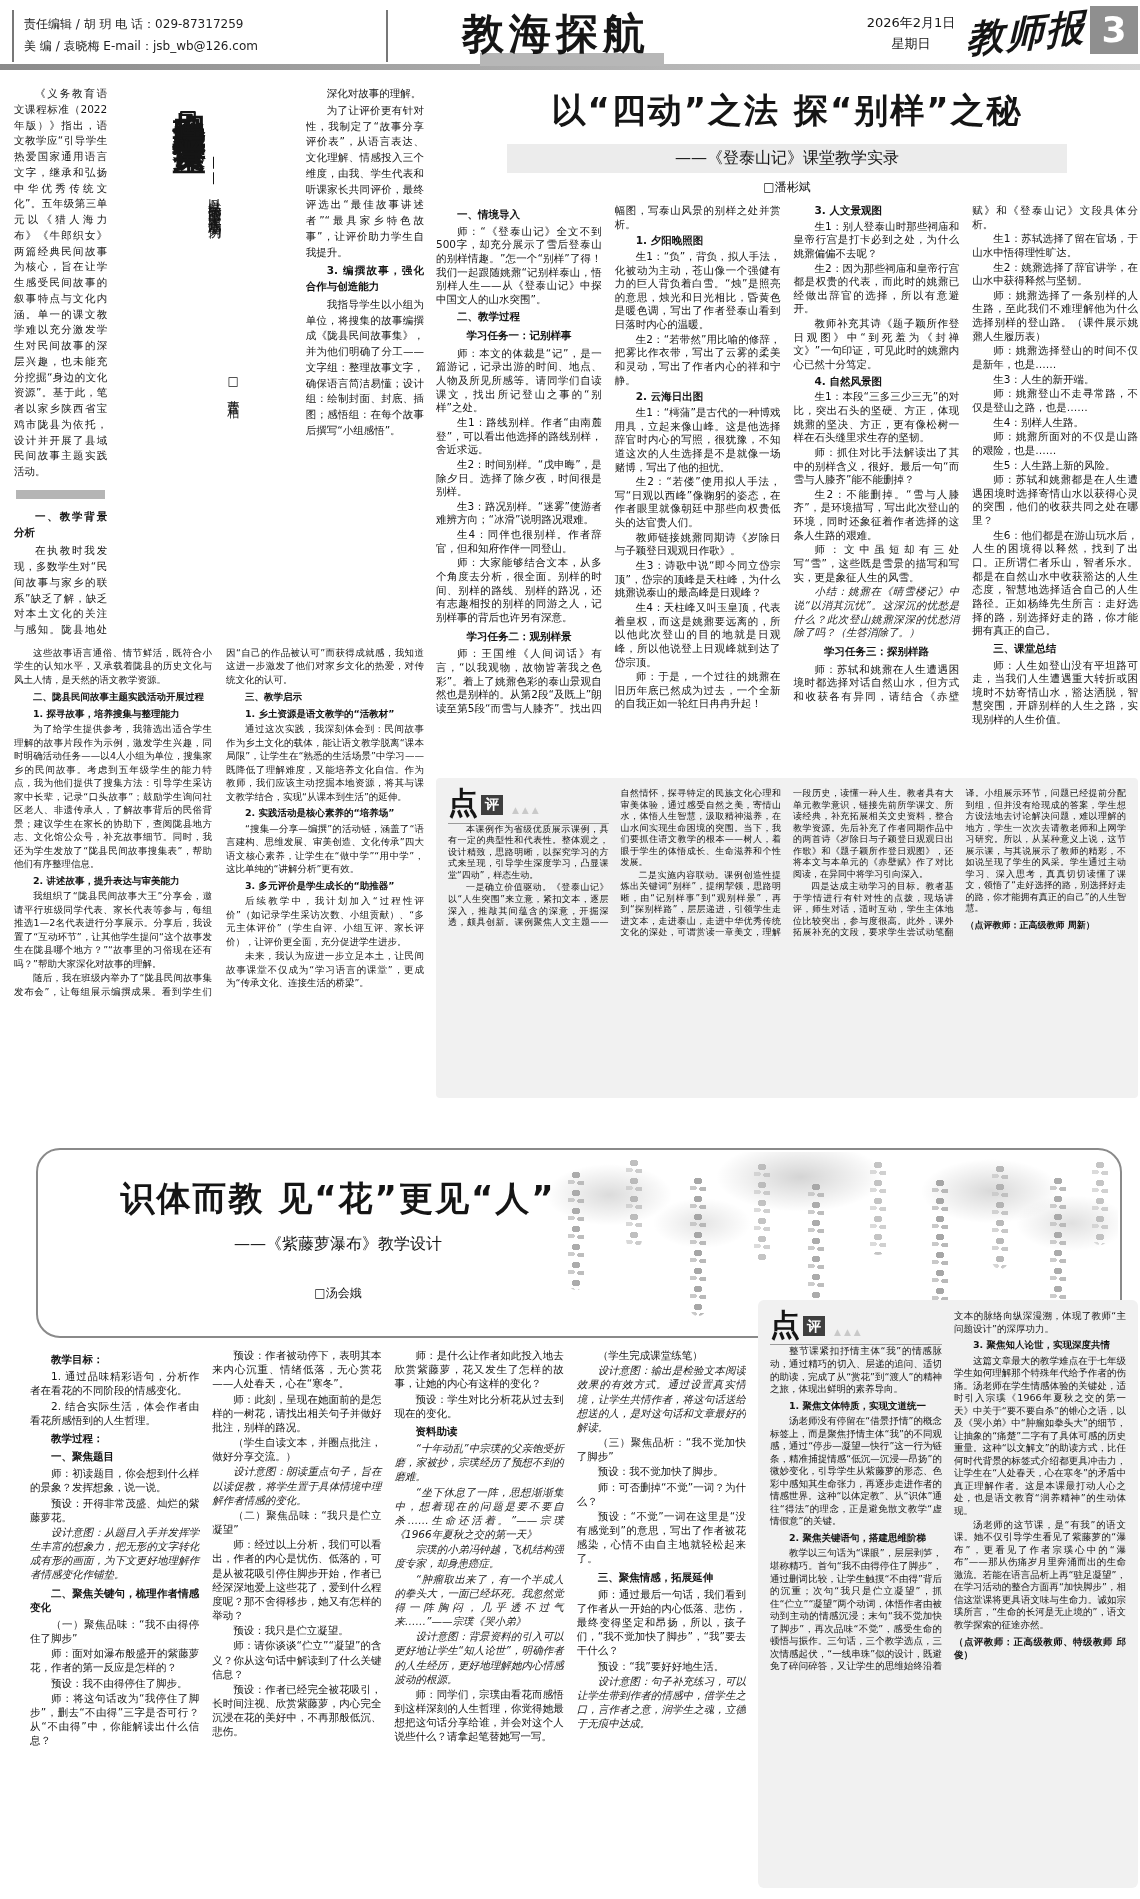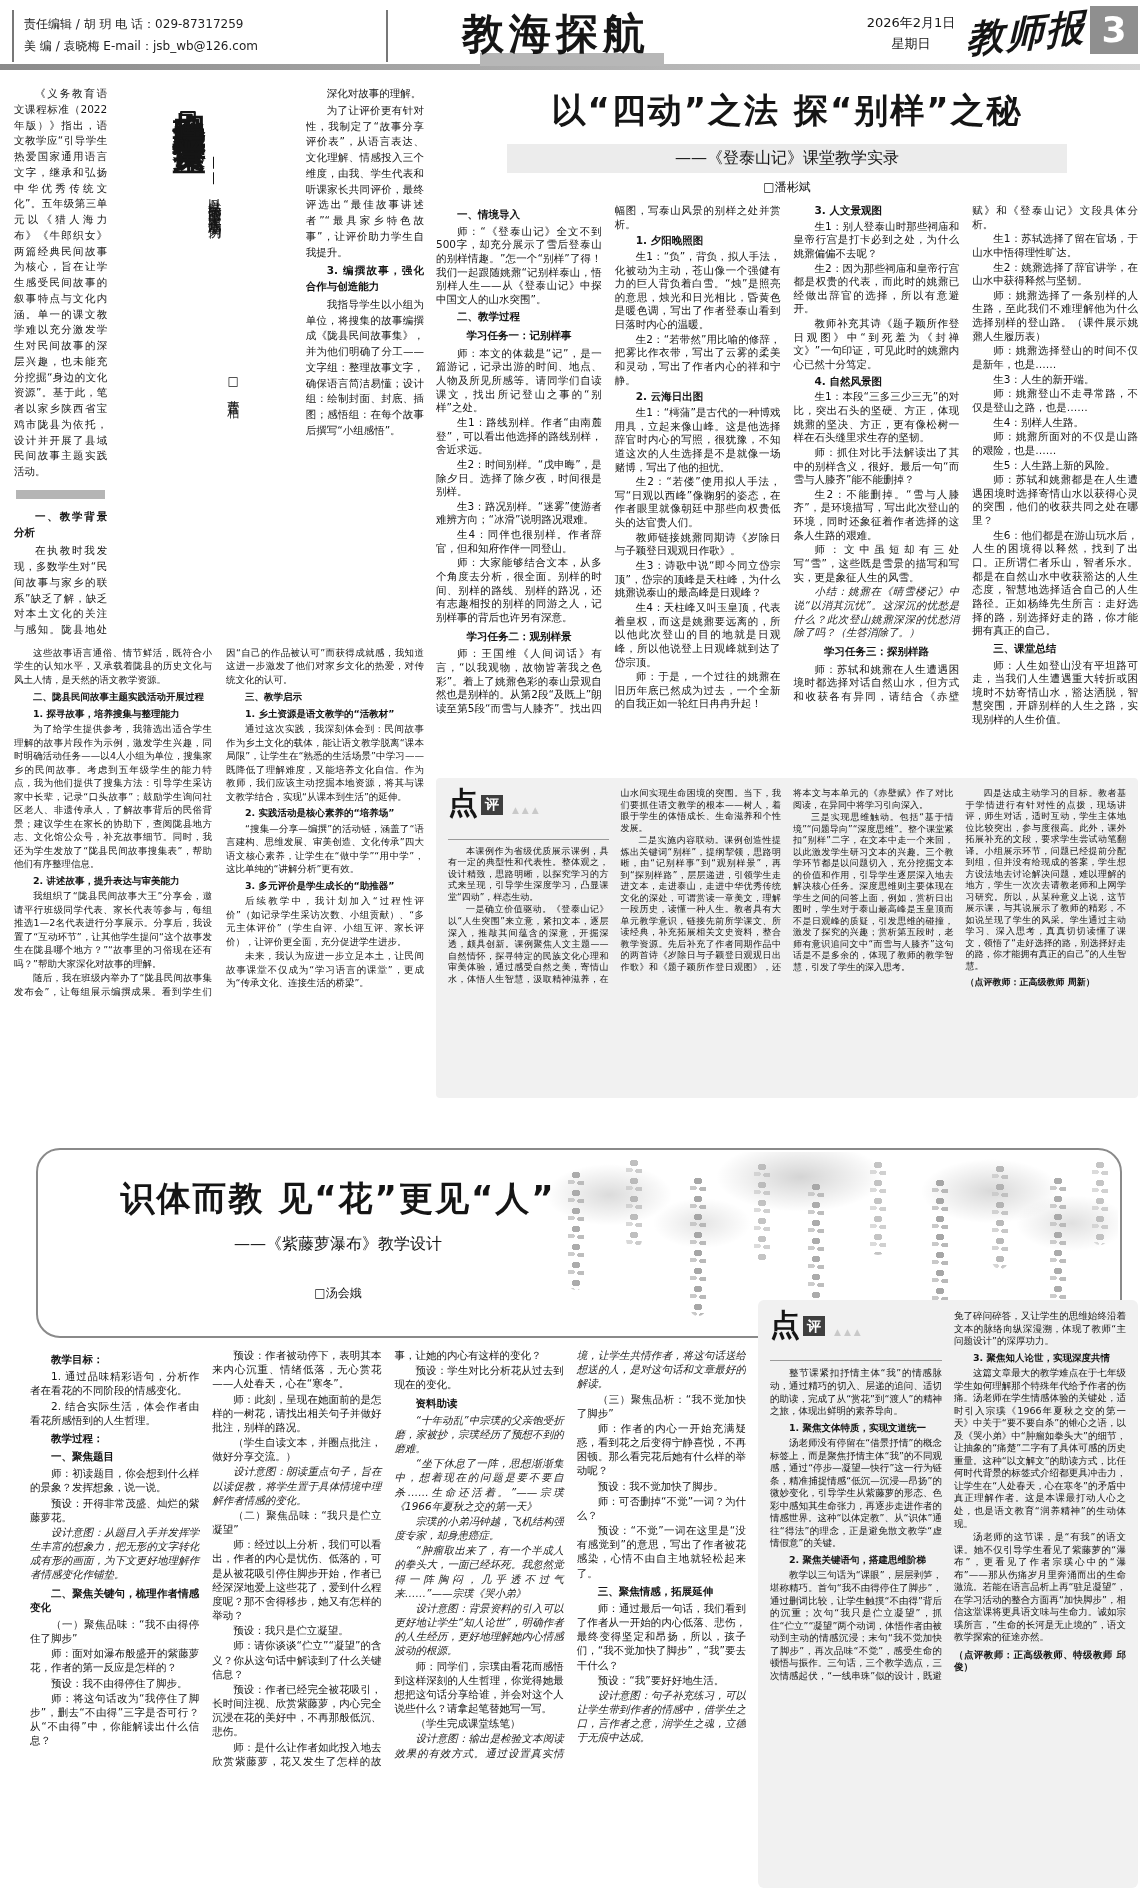--- a/index.html
+++ b/index.html
@@ -42,21 +42,21 @@
   .a2{position:absolute;left:436px;top:80px;width:702px;height:1058px;}
   .a2-title{margin:8px 0 0 0;text-align:center;font-size:34px;font-weight:900;letter-spacing:2px;}
   .a2-subband{width:560px;margin:10px auto 0 auto;background:#ececec;text-align:center;
               font-size:16px;padding:4px 0;font-family:"DejaVu Serif","Liberation Serif",serif;}
   .a2-author{text-align:center;font-size:12px;margin-top:6px;}
   .a2-body{margin-top:8px;height:568px;column-count:4;column-gap:13px;
            font-size:10.5px;line-height:1.3;overflow:hidden;}
   .a2-comment{margin-top:6px;background:#f1f1f1;border-radius:4px;padding:10px 12px;height:300px;overflow:hidden;}
   .a2-comment .cm-cols{column-count:4;column-gap:12px;font-size:9px;line-height:1.28;height:280px;}
   
-  .pj-logo{border-bottom:1px solid #9a9a9a;padding-bottom:20px;margin-bottom:6px;}
+  .pj-logo{border-bottom:1px solid #9a9a9a;padding-bottom:4px;}
   .pj-dian{font-size:30px;font-weight:900;line-height:1;}
   .pj-ping{display:inline-block;background:#3f3f3f;color:#fff;font-size:14px;font-weight:bold;
            padding:1px 4px;margin-left:3px;transform:translateY(-4px);}
   .pj-tri{color:#c9c9c9;font-size:9px;letter-spacing:3px;margin-left:6px;}
   
   .a3-titlebox{position:absolute;left:36px;top:1148px;width:1082px;height:186px;
                border:2px solid #8a8a8a;border-radius:24px;}
   .a3-title{margin:26px 0 0 0;width:600px;text-align:center;font-size:34px;font-weight:900;letter-spacing:2px;}
   .a3-subtitle{width:600px;text-align:center;font-size:16px;margin-top:12px;
                font-family:"DejaVu Serif","Liberation Serif",serif;}
@@ -193,21 +193,20 @@
       </div>
     <div class="a2-comment">
       <div class="cm-cols art">
         <div class="pj-logo">
           <span class="pj-dian">点</span><span class="pj-ping">评</span>
           <span class="pj-tri">▲▲▲</span>
         </div>
       <p class="t-p">本课例作为省级优质展示课例，具有一定的典型性和代表性。整体观之，设计精致，思路明晰，以探究学习的方式来呈现，引导学生深度学习，凸显课堂“四动”，样态生动。</p>
           <p class="t-p">一是确立价值驱动。《登泰山记》以“人生突围”来立意，紧扣文本，逐层深入，推敲其间蕴含的深意，开掘深透，颇具创新。课例聚焦人文主题——自然情怀，探寻特定的民族文化心理和审美体验，通过感受自然之美，寄情山水，体悟人生智慧，汲取精神滋养，在山水间实现生命困境的突围。当下，我们要抓住语文教学的根本——树人，着眼于学生的体悟成长、生命滋养和个性发展。</p>
           <p class="t-p">二是实施内容联动。课例创造性提炼出关键词“别样”，提纲挈领，思路明晰，由“记别样事”到“观别样景”，再到“探别样路”，层层递进，引领学生走进文本，走进泰山，走进中华优秀传统文化的深处，可谓赏读一章美文，理解一段历史，读懂一种人生。教者具有大单元教学意识，链接先前所学课文、所读经典，补充拓展相关文史资料，整合教学资源。先后补充了作者同期作品中的两首诗《岁除日与子颖登日观观日出作歌》和《题子颖所作登日观图》，还将本文与本单元的《赤壁赋》作了对比阅读，在异同中将学习引向深入。</p>
-          <p class="t-p">三是实现思维触动。包括“基于情境”“问题导向”“深度思维”。整个课堂紧扣“别样”二字，在文本中走一个来回，以此激发学生研习文本的兴趣。三个教学环节都是以问题切入，充分挖掘文本的价值和作用，引导学生逐层深入地去解决核心任务。深度思维则主要体现在学生之间的问答上面，例如，赏析日出图时，学生对于泰山最高峰是玉皇顶而不是日观峰的质疑，引发思维的碰撞，激发了探究的兴趣；赏析第五段时，老师有意识追问文中“而雪与人膝齐”这句话是不是多余的，体现了教师的教学智慧，引发了学生的深入思考。</p>
           <p class="t-p">四是达成主动学习的目标。教者基于学情进行有针对性的点拨，现场讲评，师生对话，适时互动，学生主体地位比较突出，参与度很高。此外，课外拓展补充的文段，要求学生尝试动笔翻译。小组展示环节，问题已经提前分配到组，但并没有给现成的答案，学生想方设法地去讨论解决问题，难以理解的地方，学生一次次去请教老师和上网学习研究。所以，从某种意义上说，这节展示课，与其说展示了教师的精彩，不如说呈现了学生的风采。学生通过主动学习、深入思考，真真切切读懂了课文，领悟了“走好选择的路，别选择好走的路，你才能拥有真正的自己”的人生智慧。</p>
           <p class="t-credit">（点评教师：正高级教师 周新）</p>
         </div>
     </div>
   </section>
 
   <div class="a3-titlebox">
     <h1 class="a3-title">识体而教 见“花”更见“人”</h1>
     <div class="a3-subtitle">——《紫藤萝瀑布》教学设计</div>
     <div class="a3-author">□汤会娥</div>
@@ -253,21 +252,20 @@
       <p class="t-sec">资料助读</p>
       <p class="t-kai">“十年动乱”中宗璞的父亲饱受折磨，家被抄，宗璞经历了预想不到的磨难。</p>
       <p class="t-kai">“坐下休息了一阵，思想渐渐集中，想着现在的问题是要不要自杀……生命还活着。”——宗璞《1966年夏秋之交的第一天》</p>
       <p class="t-kai">宗璞的小弟冯钟越，飞机结构强度专家，却身患癌症。</p>
       <p class="t-kai">“肿瘤取出来了，有一个半成人的拳头大，一面已经坏死。我忽然觉得一阵胸闷，几乎透不过气来……”——宗璞《哭小弟》</p>
       <p class="t-kai">设计意图：背景资料的引入可以更好地让学生“知人论世”，明确作者的人生经历，更好地理解她内心情感波动的根源。</p>
       <p class="t-p">师：同学们，宗璞由看花而感悟到这样深刻的人生哲理，你觉得她最想把这句话分享给谁，并会对这个人说些什么？请拿起笔替她写一写。</p>
       <p class="t-p">（学生完成课堂练笔）</p>
       <p class="t-kai">设计意图：输出是检验文本阅读效果的有效方式。通过设置真实情境，让学生共情作者，将这句话送给想送的人，是对这句话和文章最好的解读。</p>
       <p class="t-p">（三）聚焦品析：“我不觉加快了脚步”</p>
-      <p class="t-p">师：作者的内心一开始充满疑惑，看到花之后变得宁静喜悦，不再困顿。那么看完花后她有什么样的举动呢？</p>
       <p class="t-p">预设：我不觉加快了脚步。</p>
       <p class="t-p">师：可否删掉“不觉”一词？为什么？</p>
       <p class="t-p">预设：“不觉”一词在这里是“没有感觉到”的意思，写出了作者被花感染，心情不由自主地就轻松起来了。</p>
       <p class="t-sec">三、聚焦情感，拓展延伸</p>
       <p class="t-p">师：通过最后一句话，我们看到了作者从一开始的内心低落、悲伤，最终变得坚定和昂扬，所以，孩子们，“我不觉加快了脚步”，“我”要去干什么？</p>
       <p class="t-p">预设：“我”要好好地生活。</p>
       <p class="t-kai">设计意图：句子补充练习，可以让学生带到作者的情感中，借学生之口，言作者之意，润学生之魂，立德于无痕中达成。</p>
     </section>
   <div class="a3-comment">
     <div class="cm-cols art">

